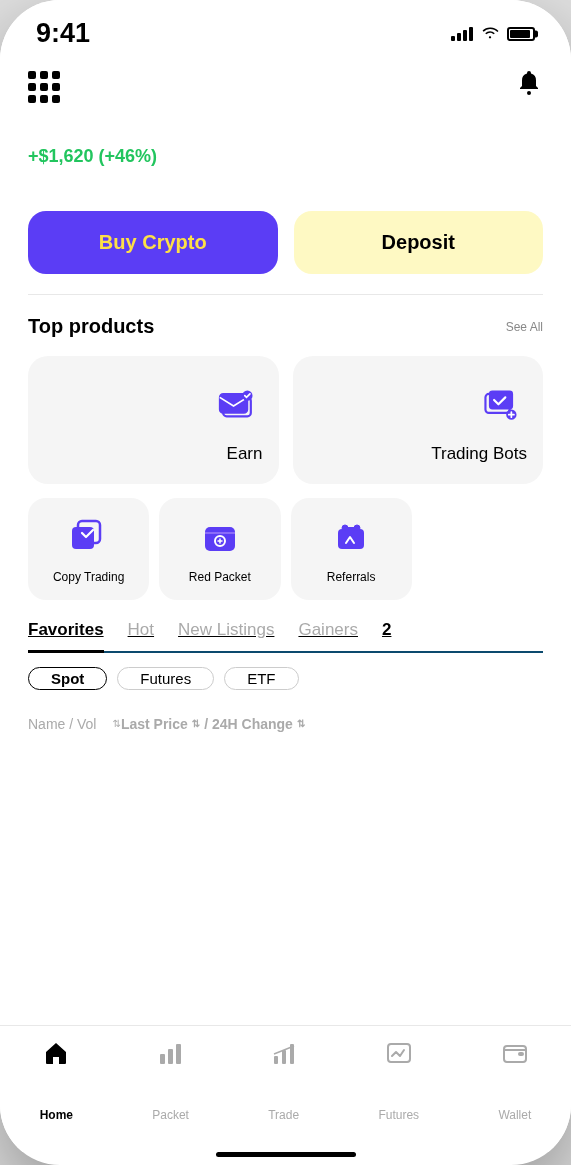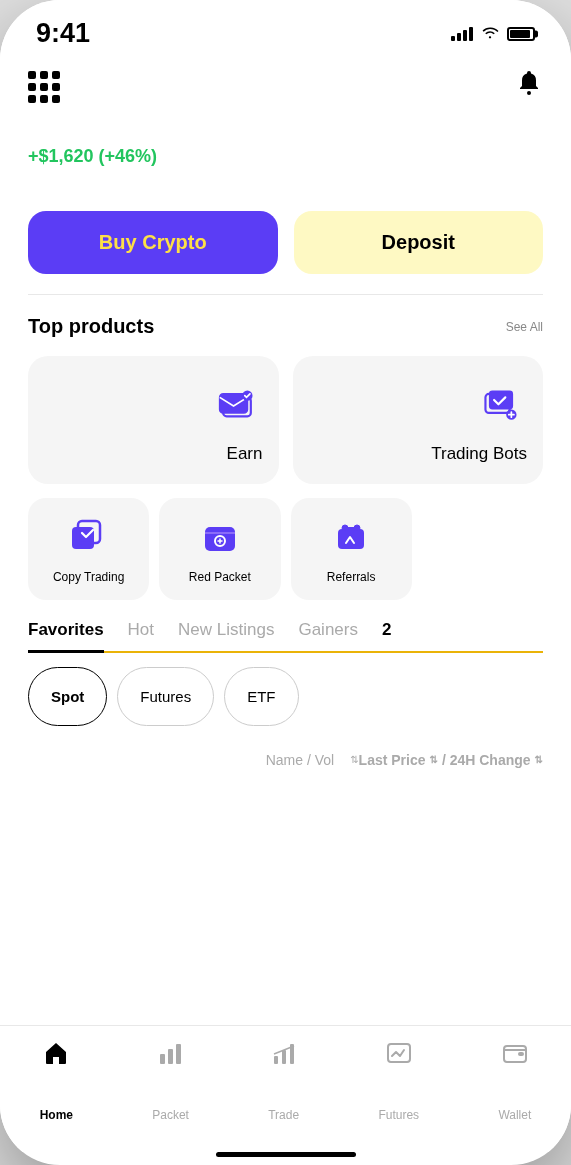--- a/index.html
+++ b/index.html
@@ -242,23 +242,24 @@
     .product-label-small {
       font-size: 12px;
       font-weight: 500;
       color: #000;
       text-align: left;
       line-height: 1.3;
     }
     .tabs-row {
       display: flex;
       gap: 24px;
-      border-bottom: 2px solid #eab308;
+      border-bottom: 2px solid #0c4a6e;
       margin-bottom: 14px;
       padding-bottom: 0;
+      text-decoration: underline;
     }
     .tab-item {
       font-size: 17px;
       font-weight: 500;
       color: #aaa;
       padding-bottom: 10px;
       cursor: pointer;
       border-bottom: 3px solid transparent;
       margin-bottom: -2px;
     }
@@ -271,36 +272,36 @@
       color: #000;
       font-weight: 700;
     }
     .filter-row {
       display: flex;
       gap: 10px;
       margin-bottom: 16px;
     }
     .filter-btn {
       border-radius: 50px;
-      padding: 20px 22px;
+      padding: 2px 22px;
       font-size: 15px;
       font-weight: 500;
       cursor: pointer;
       border: 1.5px solid #ccc;
       background: #fff;
       color: #000;
     }
     .filter-btn.active {
       border-color: #000;
       background: #fff;
       font-weight: 600;
     }
     .table-header {
       display: flex;
-      justify-content: flex-end;
+      justify-content: flex-start;
       align-items: center;
       padding: 10px 0;
       color: #aaa;
       font-size: 14px;
     }
     .table-header-left {
       display: flex;
       gap: 16px;
       align-items: center;
     }

